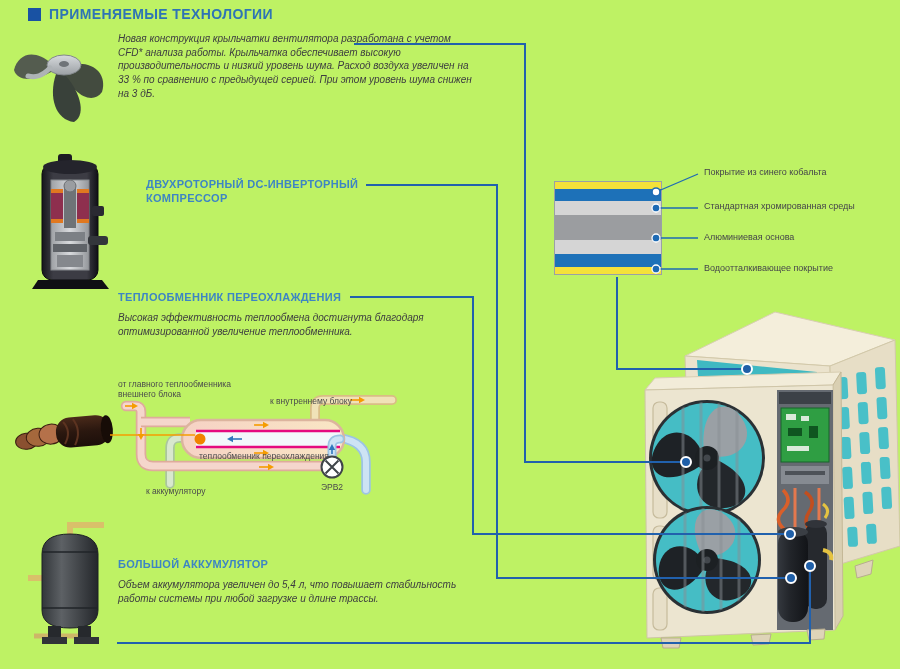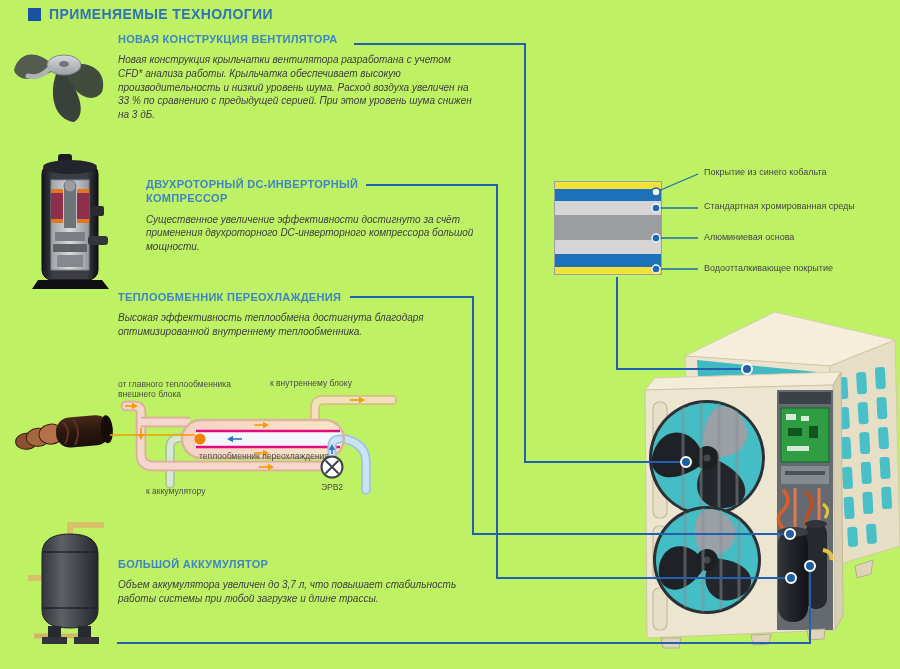--- a/index.html
+++ b/index.html
@@ -39,21 +39,20 @@
       <path d="M40,22 C22,6 6,12 2,28 C6,42 28,38 44,27 Z" fill="#545c4f"></path>
       <path d="M54,24 C78,16 96,30 90,50 C80,64 60,52 50,28 Z" fill="#434b3f"></path>
       <path d="M44,32 C36,56 44,78 62,80 C76,72 66,46 52,32 Z" fill="#39413a"></path>
       <ellipse cx="52" cy="23" rx="17" ry="10" fill="url(#hubG)" stroke="#83888c" stroke-width="1"></ellipse>
       <ellipse cx="52" cy="22" rx="5" ry="3" fill="#6f7478"></ellipse>
       <path d="M38,26 C30,34 24,36 16,34" stroke="#aeb3b6" stroke-width="5" fill="none" stroke-linecap="round"></path>
     </svg>
   </div>
 
   <div class="sec" style="left:118px;top:32px;width:356px;">
-    <p class="sec-title" style="max-width:250px;">НОВАЯ КОНСТРУКЦИЯ ВЕНТИЛЯТОРА</p>
     <p class="sec-body">Новая конструкция крыльчатки вентилятора разработана с учетом CFD* анализа работы. Крыльчатка обеспечивает высокую производительность и низкий уровень шума. Расход воздуха увеличен на 33 % по сравнению с предыдущей серией. При этом уровень шума снижен на 3 дБ.</p>
   </div>
 
   <div class="sec" style="left:30px;top:152px;">
     <svg width="80" height="142" viewBox="0 0 80 142">
       <defs>
         <linearGradient id="compB" x1="0" y1="0" x2="1" y2="0">
           <stop offset="0" stop-color="#16161c"></stop>
             <stop offset=".2" stop-color="#3c3c44"></stop>
           <stop offset=".8" stop-color="#3c3c44"></stop>
@@ -81,26 +80,25 @@
       <rect x="23" y="92" width="34" height="8" fill="#5f6368"></rect>
       <rect x="27" y="103" width="26" height="12" fill="#85888d"></rect>
       <rect x="58" y="84" width="20" height="9" rx="3" fill="#33363b"></rect>
       <rect x="62" y="54" width="12" height="10" rx="2" fill="#2a2a32"></rect>
       <path d="M8,128 h64 l7,9 H2 Z" fill="#101014"></path>
     </svg>
   </div>
 
   <div class="sec" style="left:118px;top:177px;width:356px;margin-left:28px;">
     <p class="sec-title" style="max-width:238px;">ДВУХРОТОРНЫЙ DC-ИНВЕРТОРНЫЙ КОМПРЕССОР</p>
-    <p class="sec-body">Существенное увеличение эффективности достигнуто за счёт применения двухроторного DC-инверторного компрессора большой мощности.</p>
   </div>
 
   <div class="sec" style="left:118px;top:290px;width:350px;">
     <p class="sec-title" style="max-width:250px;">ТЕПЛООБМЕННИК ПЕРЕОХЛАЖДЕНИЯ</p>
-    <p class="sec-body">Высокая эффективность теплообмена достигнута благодаря оптимизированной внутреннему теплообменника.</p>
+    <p class="sec-body">Высокая эффективность теплообмена достигнута благодаря оптимизированной увеличение теплообменника.</p>
   </div>
 
   <div class="sec" style="left:14px;top:378px;width:392px;height:124px;">
     <svg width="392" height="124" viewBox="0 0 392 124">
       <defs>
         <linearGradient id="capsG" x1="0" y1="0" x2="1" y2="0">
           <stop offset="0" stop-color="#f6d2c5"></stop>
             <stop offset="1" stop-color="#f9e6c4"></stop>
           </linearGradient>
         <linearGradient id="copG" x1="0" y1="0" x2="0" y2="1">
@@ -163,21 +161,21 @@
           <polygon points="345,18.8 351,22 345,25.2" stroke="none"></polygon>
       </g>
       <g fill="#2f77bd" stroke="#2f77bd" stroke-width="1.6">
         <path d="M228,61 h-9" fill="none"></path>
           <polygon points="219,57.8 213,61 219,64.2" stroke="none"></polygon>
         <path d="M318,76 v-4" fill="none"></path>
           <polygon points="314.8,72 321.2,72 318,66" stroke="none"></polygon>
       </g>
     </svg>
     <div class="lbl" style="left:104px;top:1px;width:150px;">от главного теплообменника внешнего блока</div>
-    <div class="lbl" style="left:256px;top:0;white-space:nowrap;">к внутреннему блоку</div>
+    <div class="lbl" style="left:256px;top:18px;white-space:nowrap;">к внутреннему блоку</div>
     <div class="lbl" style="left:170px;top:73px;width:160px;text-align:center;">теплообменник переохлаждения</div>
     <div class="lbl" style="left:96px;top:108px;white-space:nowrap;padding-left:36px;">к аккумулятору</div>
     <div class="lbl" style="left:296px;top:104px;width:44px;text-align:center;">ЭРВ2</div>
   </div>
 
   <div class="sec" style="left:24px;top:520px;">
     <svg width="92" height="128" viewBox="0 0 92 128">
       <defs>
           <linearGradient id="accG" x1="0" y1="0" x2="1" y2="0">
         <stop offset="0" stop-color="#32363a"></stop>
@@ -192,21 +190,21 @@
       <path d="M10,116 H58" stroke="#cdb668" stroke-width="5"></path>
       <rect x="24" y="106" width="13" height="12" fill="#26292d"></rect>
       <rect x="54" y="106" width="13" height="12" fill="#26292d"></rect>
       <rect x="18" y="117" width="25" height="7" fill="#303338"></rect>
       <rect x="50" y="117" width="25" height="7" fill="#303338"></rect>
     </svg>
   </div>
 
   <div class="sec" style="left:118px;top:557px;width:342px;">
     <p class="sec-title" style="max-width:250px;">БОЛЬШОЙ АККУМУЛЯТОР</p>
-    <p class="sec-body">Объем аккумулятора увеличен до 3,7 л, что повышает стабильность работы системы при любой загрузке и длине трассы.</p>
+    <p class="sec-body">Объем аккумулятора увеличен до 5,4 л, что повышает стабильность работы системы при любой загрузке и длине трассы.</p>
   </div>
 
   <div class="sec" style="left:538px;top:32px;width:360px;">
   </div>
 
   <div class="sec" style="left:552px;top:165px;width:346px;height:122px;">
     <div class="layers-box">
       <div style="height:7px;background:#f4e13a;"></div>
       <div style="height:12px;background:#1d71b8;"></div>
       <div style="height:14px;background:#d5d5d5;"></div>

